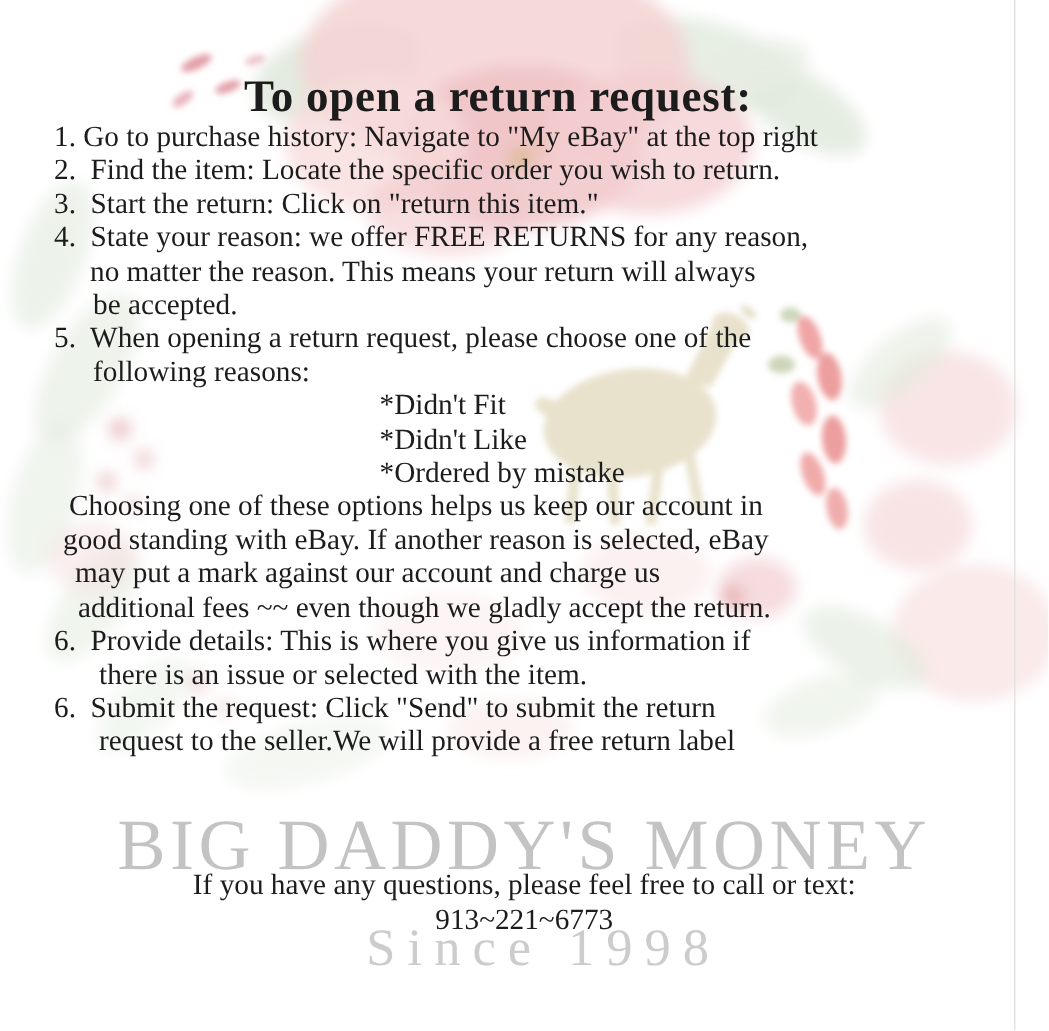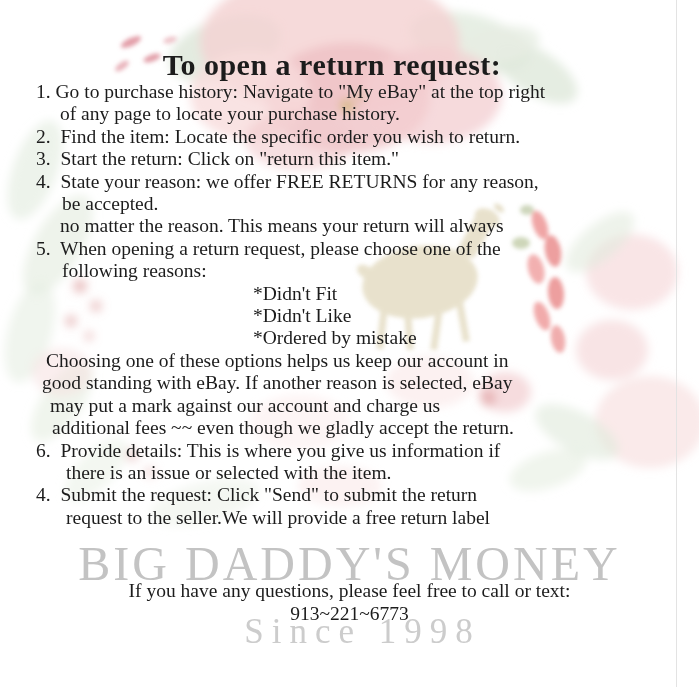--- a/index.html
+++ b/index.html
@@ -133,38 +133,37 @@
 
   <div class="seam"></div>
 
   <div class="wm-brand">BIG DADDY'S MONEY</div>
   <div class="wm-since">Since 1998</div>
 
   <h1 class="title">To open a return request:</h1>
 
   <div class="body-text">
     <div class="line pl36">1. Go to purchase history: Navigate to "My eBay" at the top right</div>
-    <div class="line pl60">of any page to locate your purchase history.</div>
     <div class="line pl36">2.  Find the item: Locate the specific order you wish to return.</div>
     <div class="line pl36">3.  Start the return: Click on "return this item."</div>
     <div class="line pl36">4.  State your reason: we offer FREE RETURNS for any reason,</div>
+    <div class="line pl60">no matter the reason. This means your return will always</div>
     <div class="line pl62">be accepted.</div>
-    <div class="line pl60">no matter the reason. This means your return will always</div>
     <div class="line pl36">5.  When opening a return request, please choose one of the</div>
     <div class="line pl62">following reasons:</div>
     <div class="line pl253">*Didn't Fit</div>
     <div class="line pl253">*Didn't Like</div>
     <div class="line pl253">*Ordered by mistake</div>
     <div class="line pl46">Choosing one of these options helps us keep our account in</div>
     <div class="line pl42">good standing with eBay. If another reason is selected, eBay</div>
     <div class="line pl50">may put a mark against our account and charge us</div>
     <div class="line pl52">additional fees ~~ even though we gladly accept the return.</div>
     <div class="line pl36">6.  Provide details: This is where you give us information if</div>
     <div class="line pl66">there is an issue or selected with the item.</div>
-    <div class="line pl36">4.  Submit the request: Click "Send" to submit the return</div>
+    <div class="line pl36">6.  Submit the request: Click "Send" to submit the return</div>
     <div class="line pl66">request to the seller.We will provide a free return label</div>
   </div>
 
   <div class="footer">
     <div>If you have any questions, please feel free to call or text:</div>
     <div>913~221~6773</div>
   </div>
 
 </div>
 

